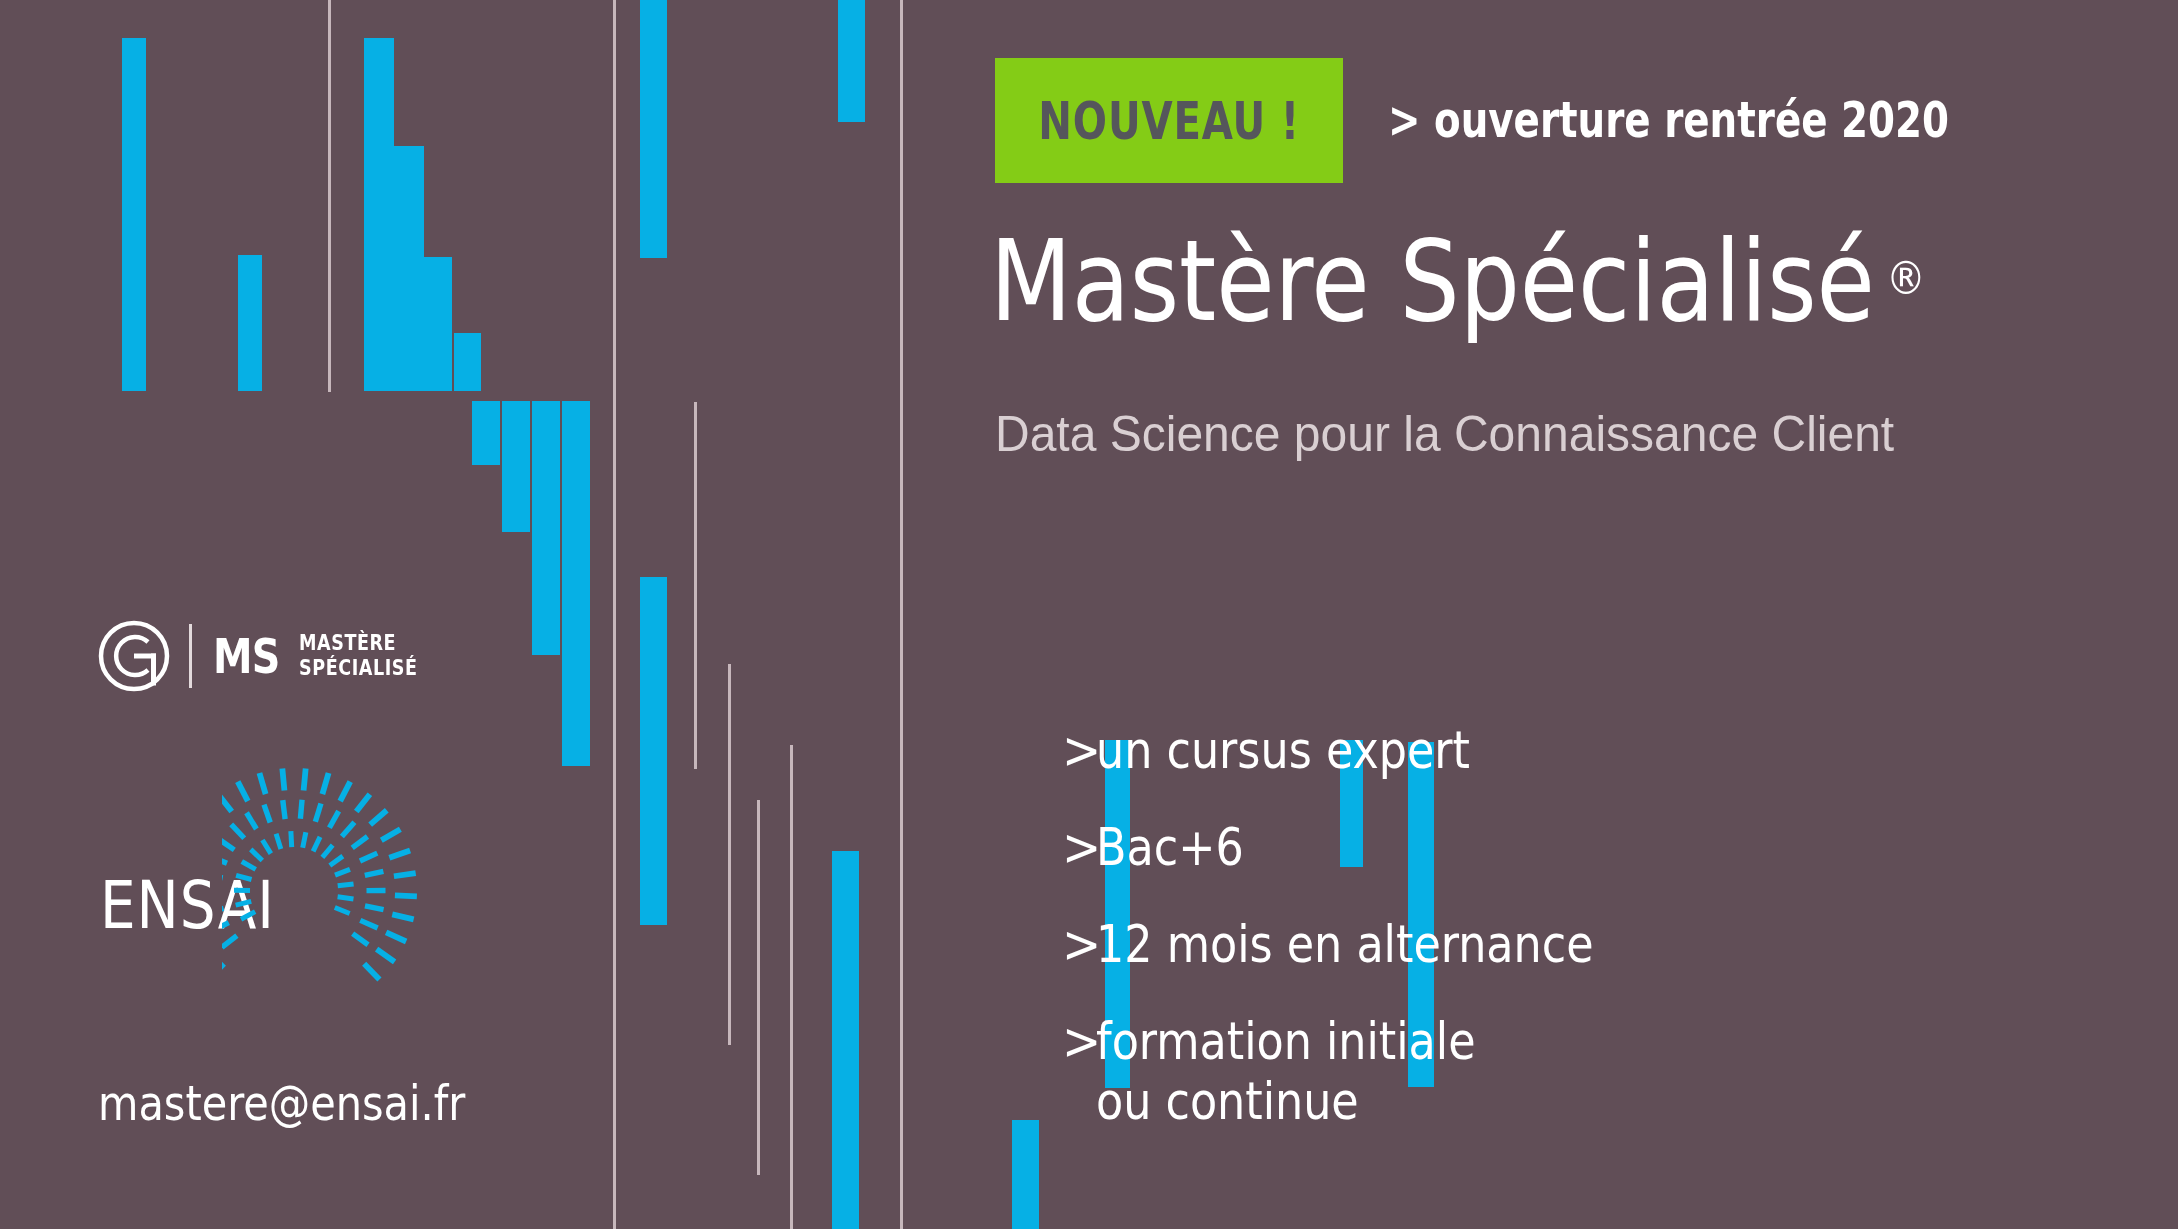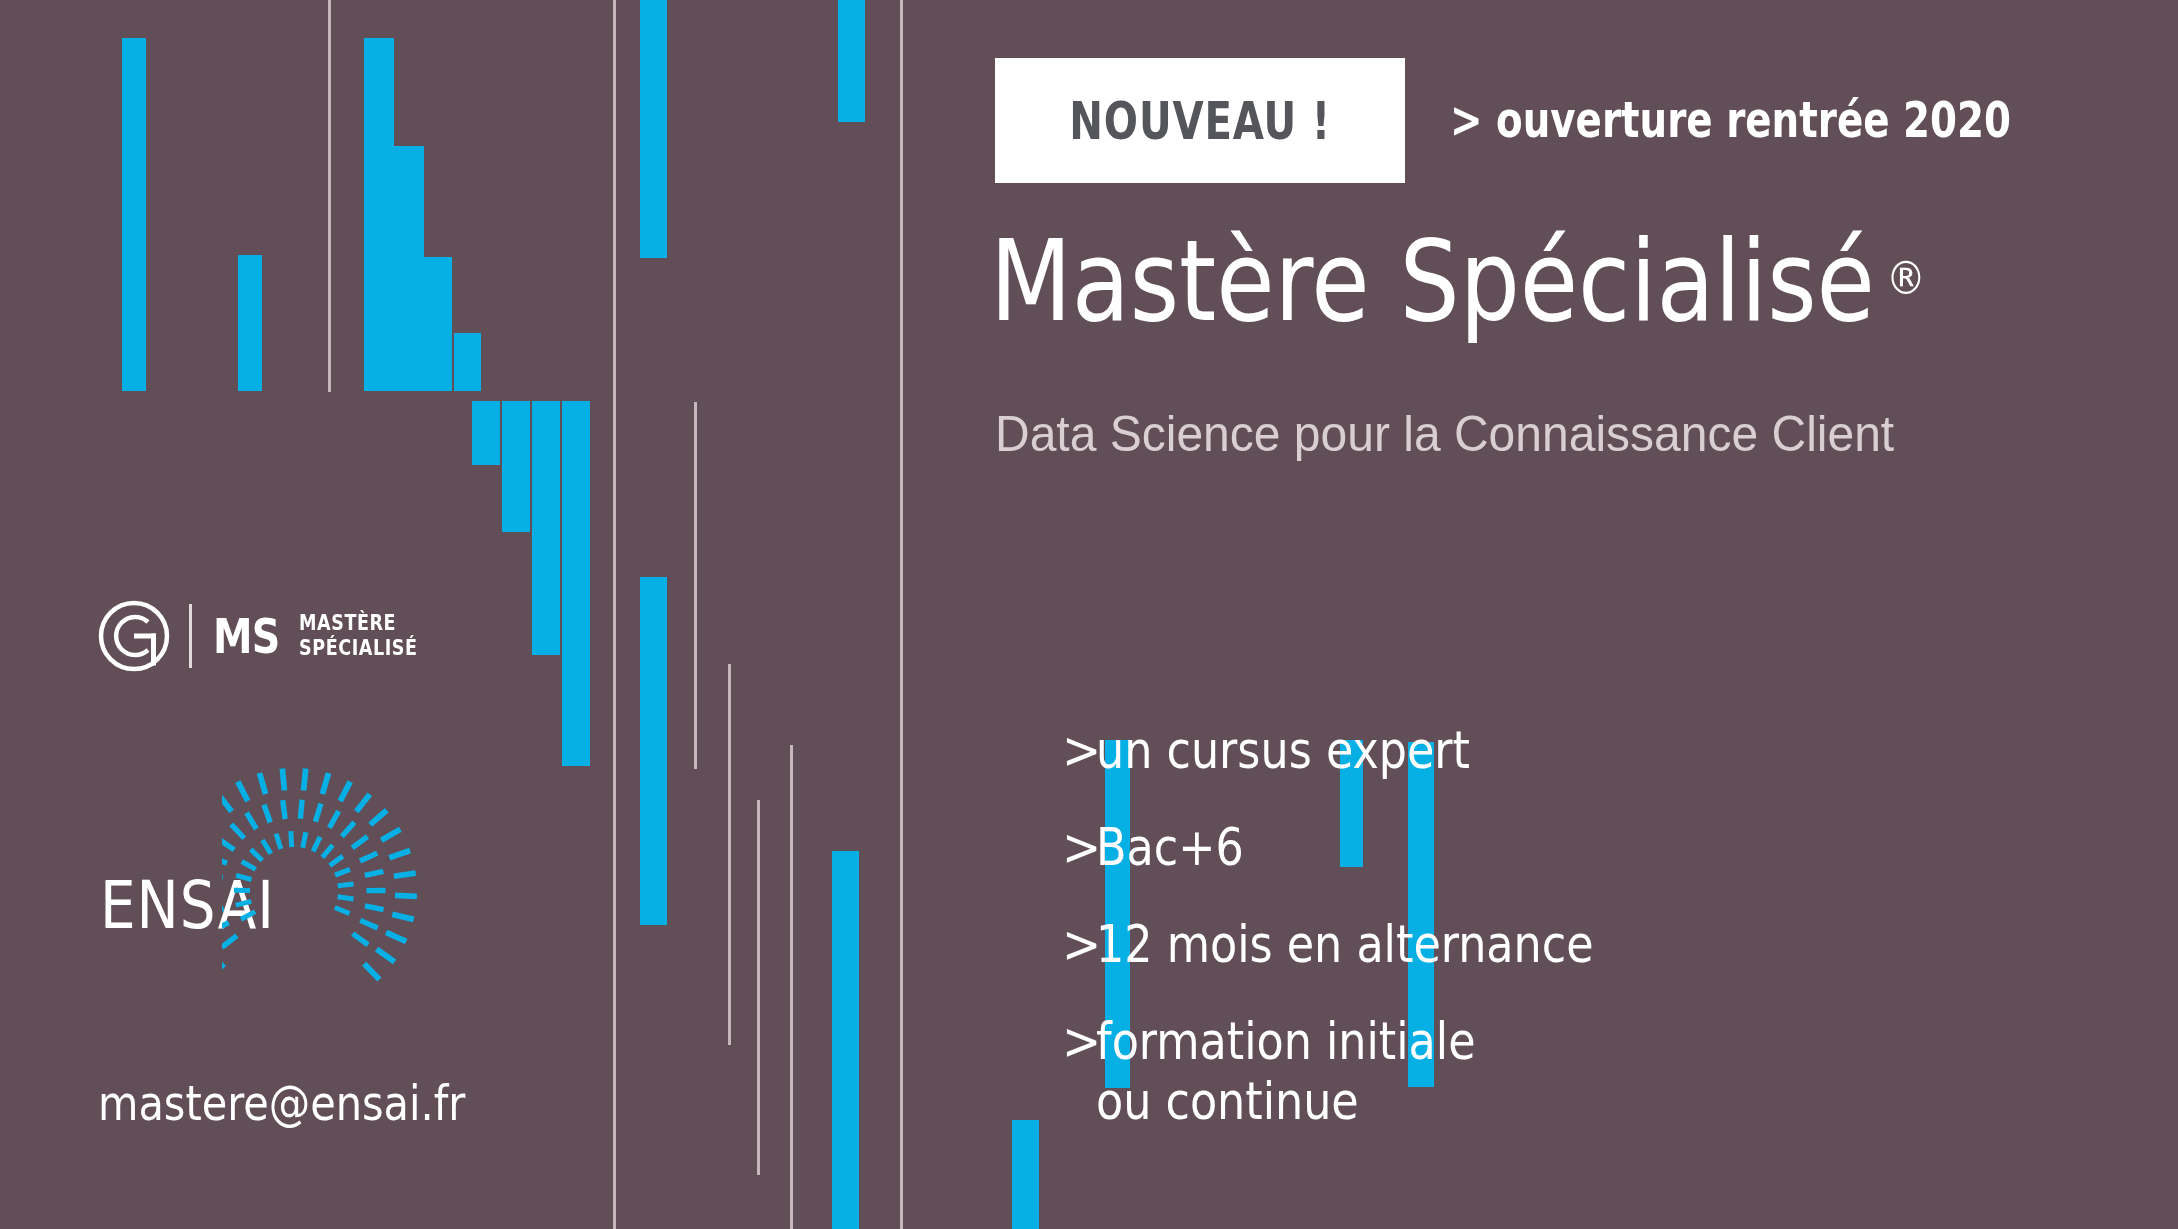--- a/index.html
+++ b/index.html
@@ -26,22 +26,22 @@
     left:995px; top:0;
     width:1183px; height:100%;
   }
 
   
   #badge-row {
     position:absolute; left:0; top:58px;
     display:flex; align-items:center;
   }
   #nouveau-badge {
-    width:410px; height:125px;
-    background:#ffffff;
+    width:348px; height:125px;
+    background:#84cc16;
     display:flex; align-items:center; justify-content:center;
   }
   #nouveau-badge .lbl {
     font-family:"DejaVu Sans Condensed","Liberation Sans", sans-serif;
     font-weight:bold;
     font-size:52px;
     letter-spacing:1px;
     color:#55565B;
     transform:scaleX(.86);
     white-space:nowrap;
@@ -104,21 +104,21 @@
   }
   .bullet .chev {
     width:34px;
     flex:0 0 34px;
     font-weight:400;
   }
   .bullet .txt { transform:scaleX(.95); transform-origin:left top; }
 
   
   #cge-logo {
-    position:absolute; left:98px; top:600px;
+    position:absolute; left:98px; top:620px;
     display:flex; align-items:center;
   }
   #cge-mark { position:relative; width:72px; height:72px; }
   #cge-divider {
     width:3px; height:64px;
     background:#E3DADC;
     margin:0 21px 0 19px;
   }
   #ms-letters {
     font-family:"DejaVu Sans Condensed","Liberation Sans", sans-serif;

